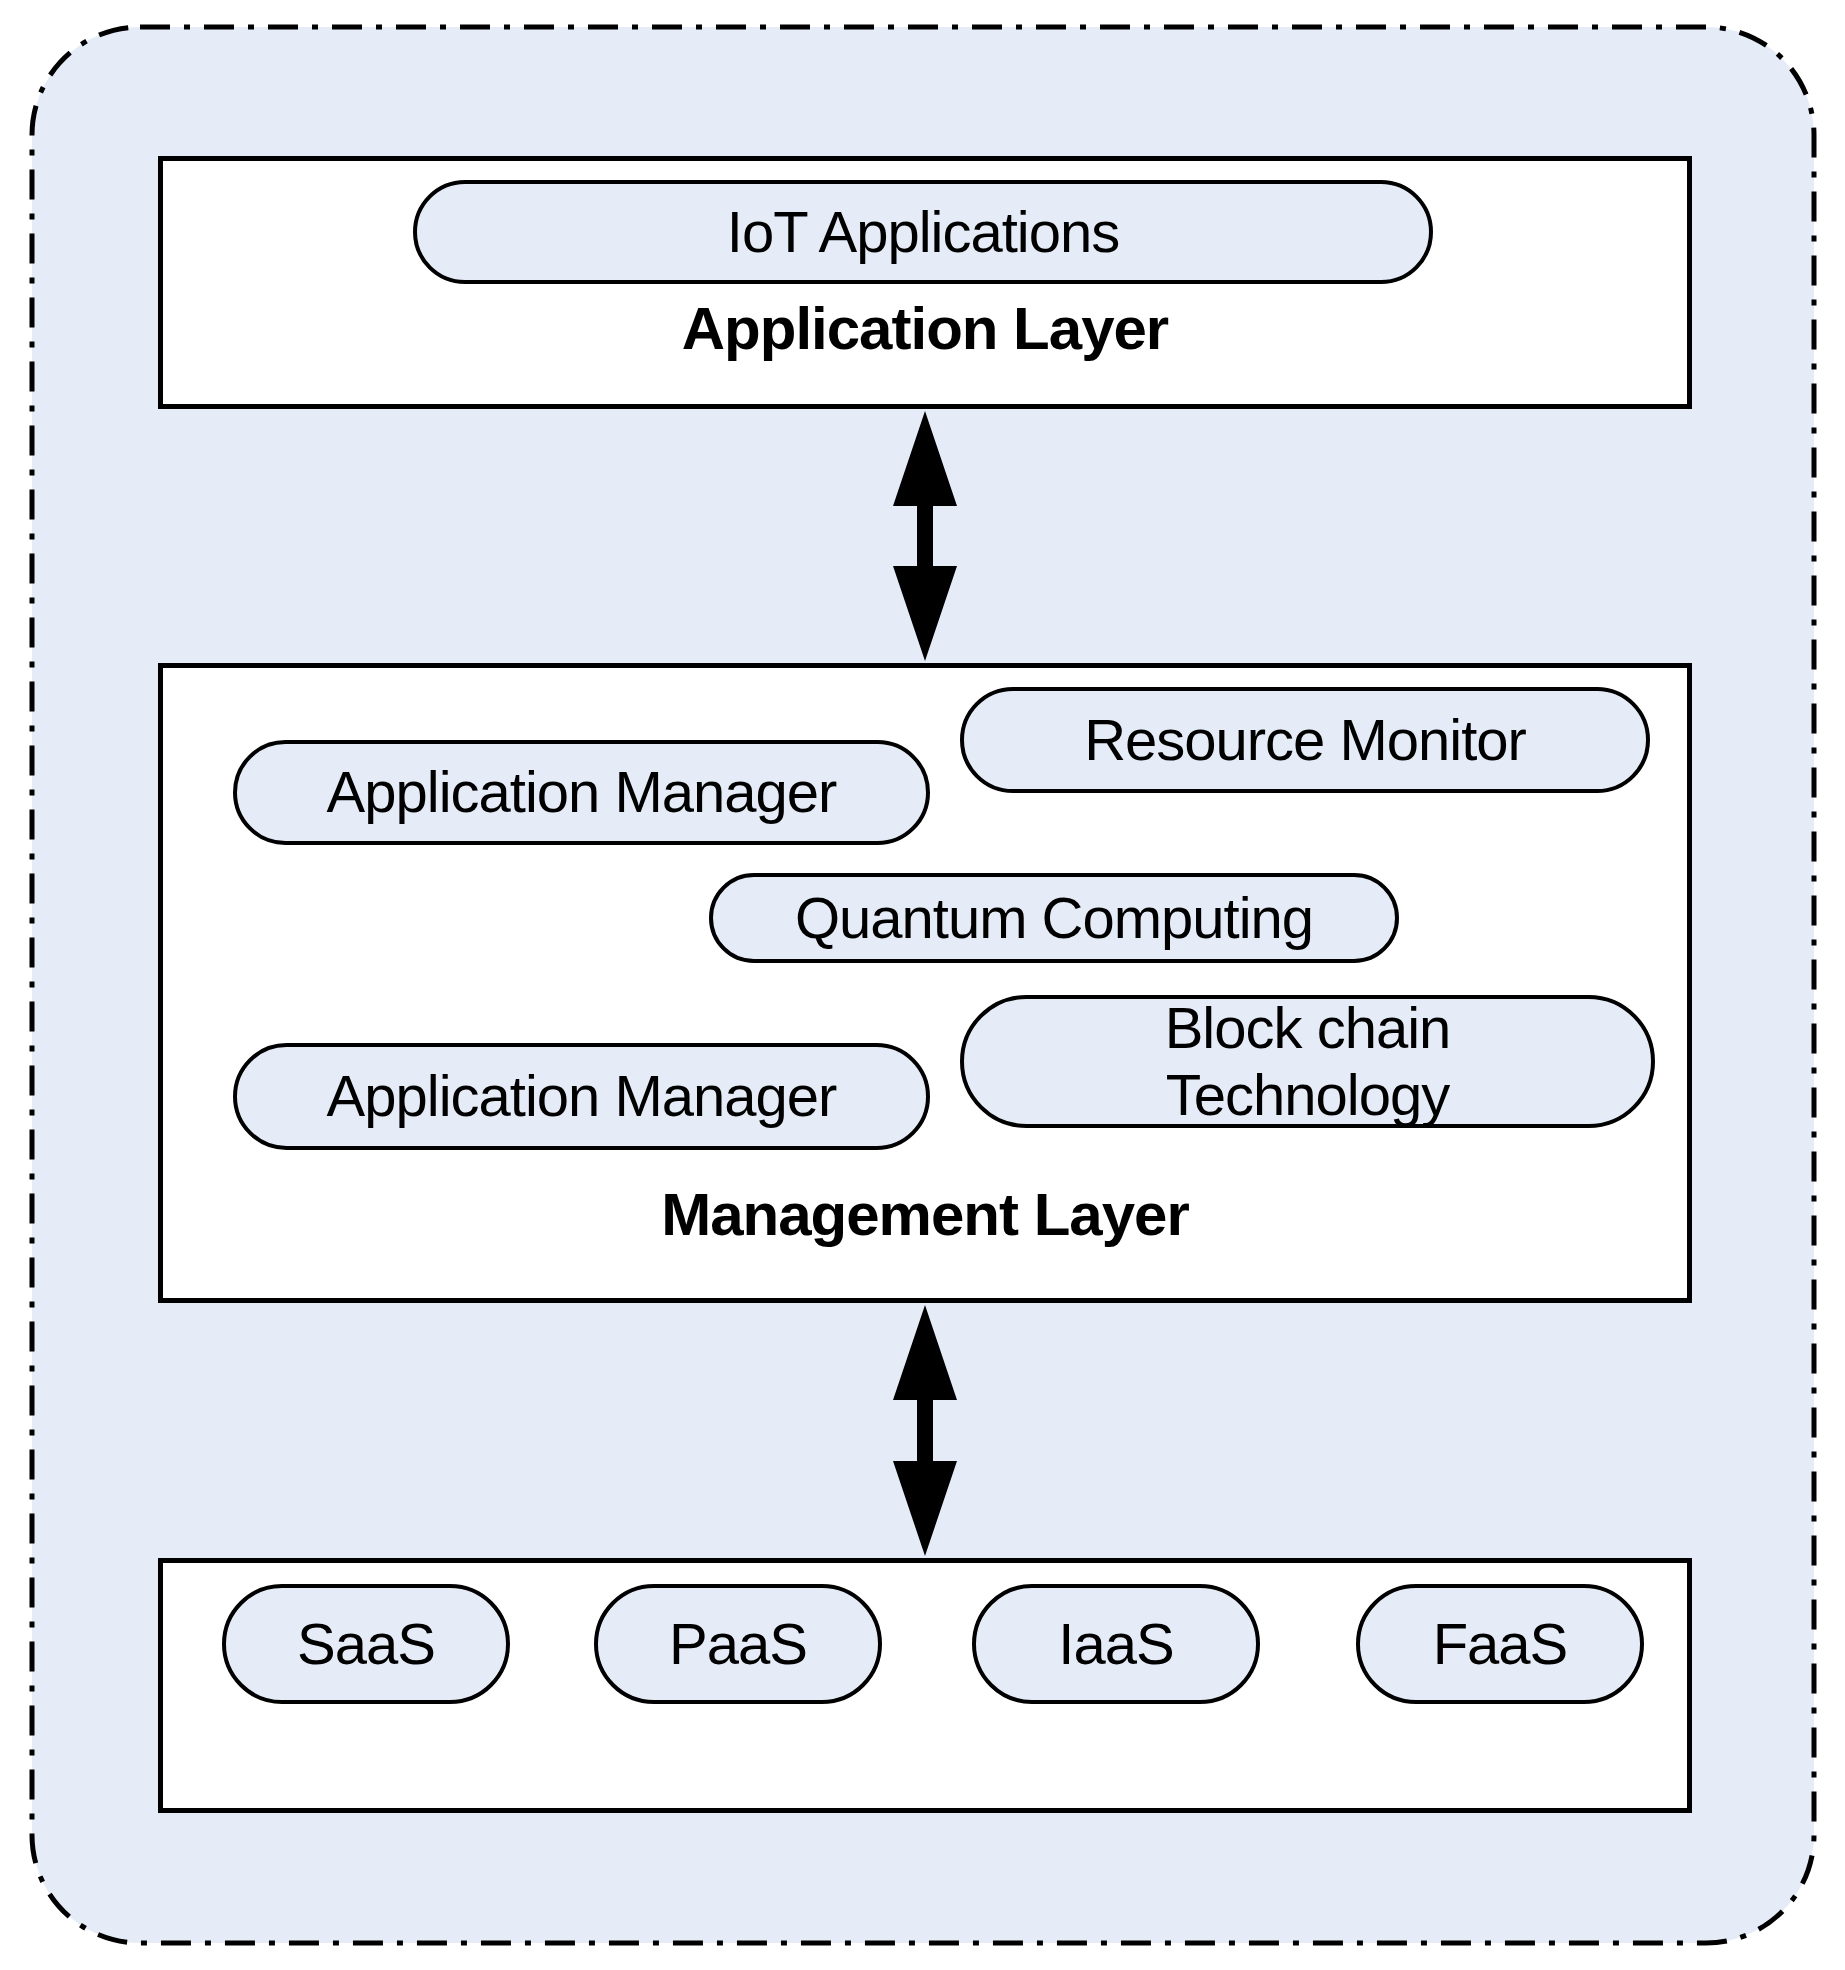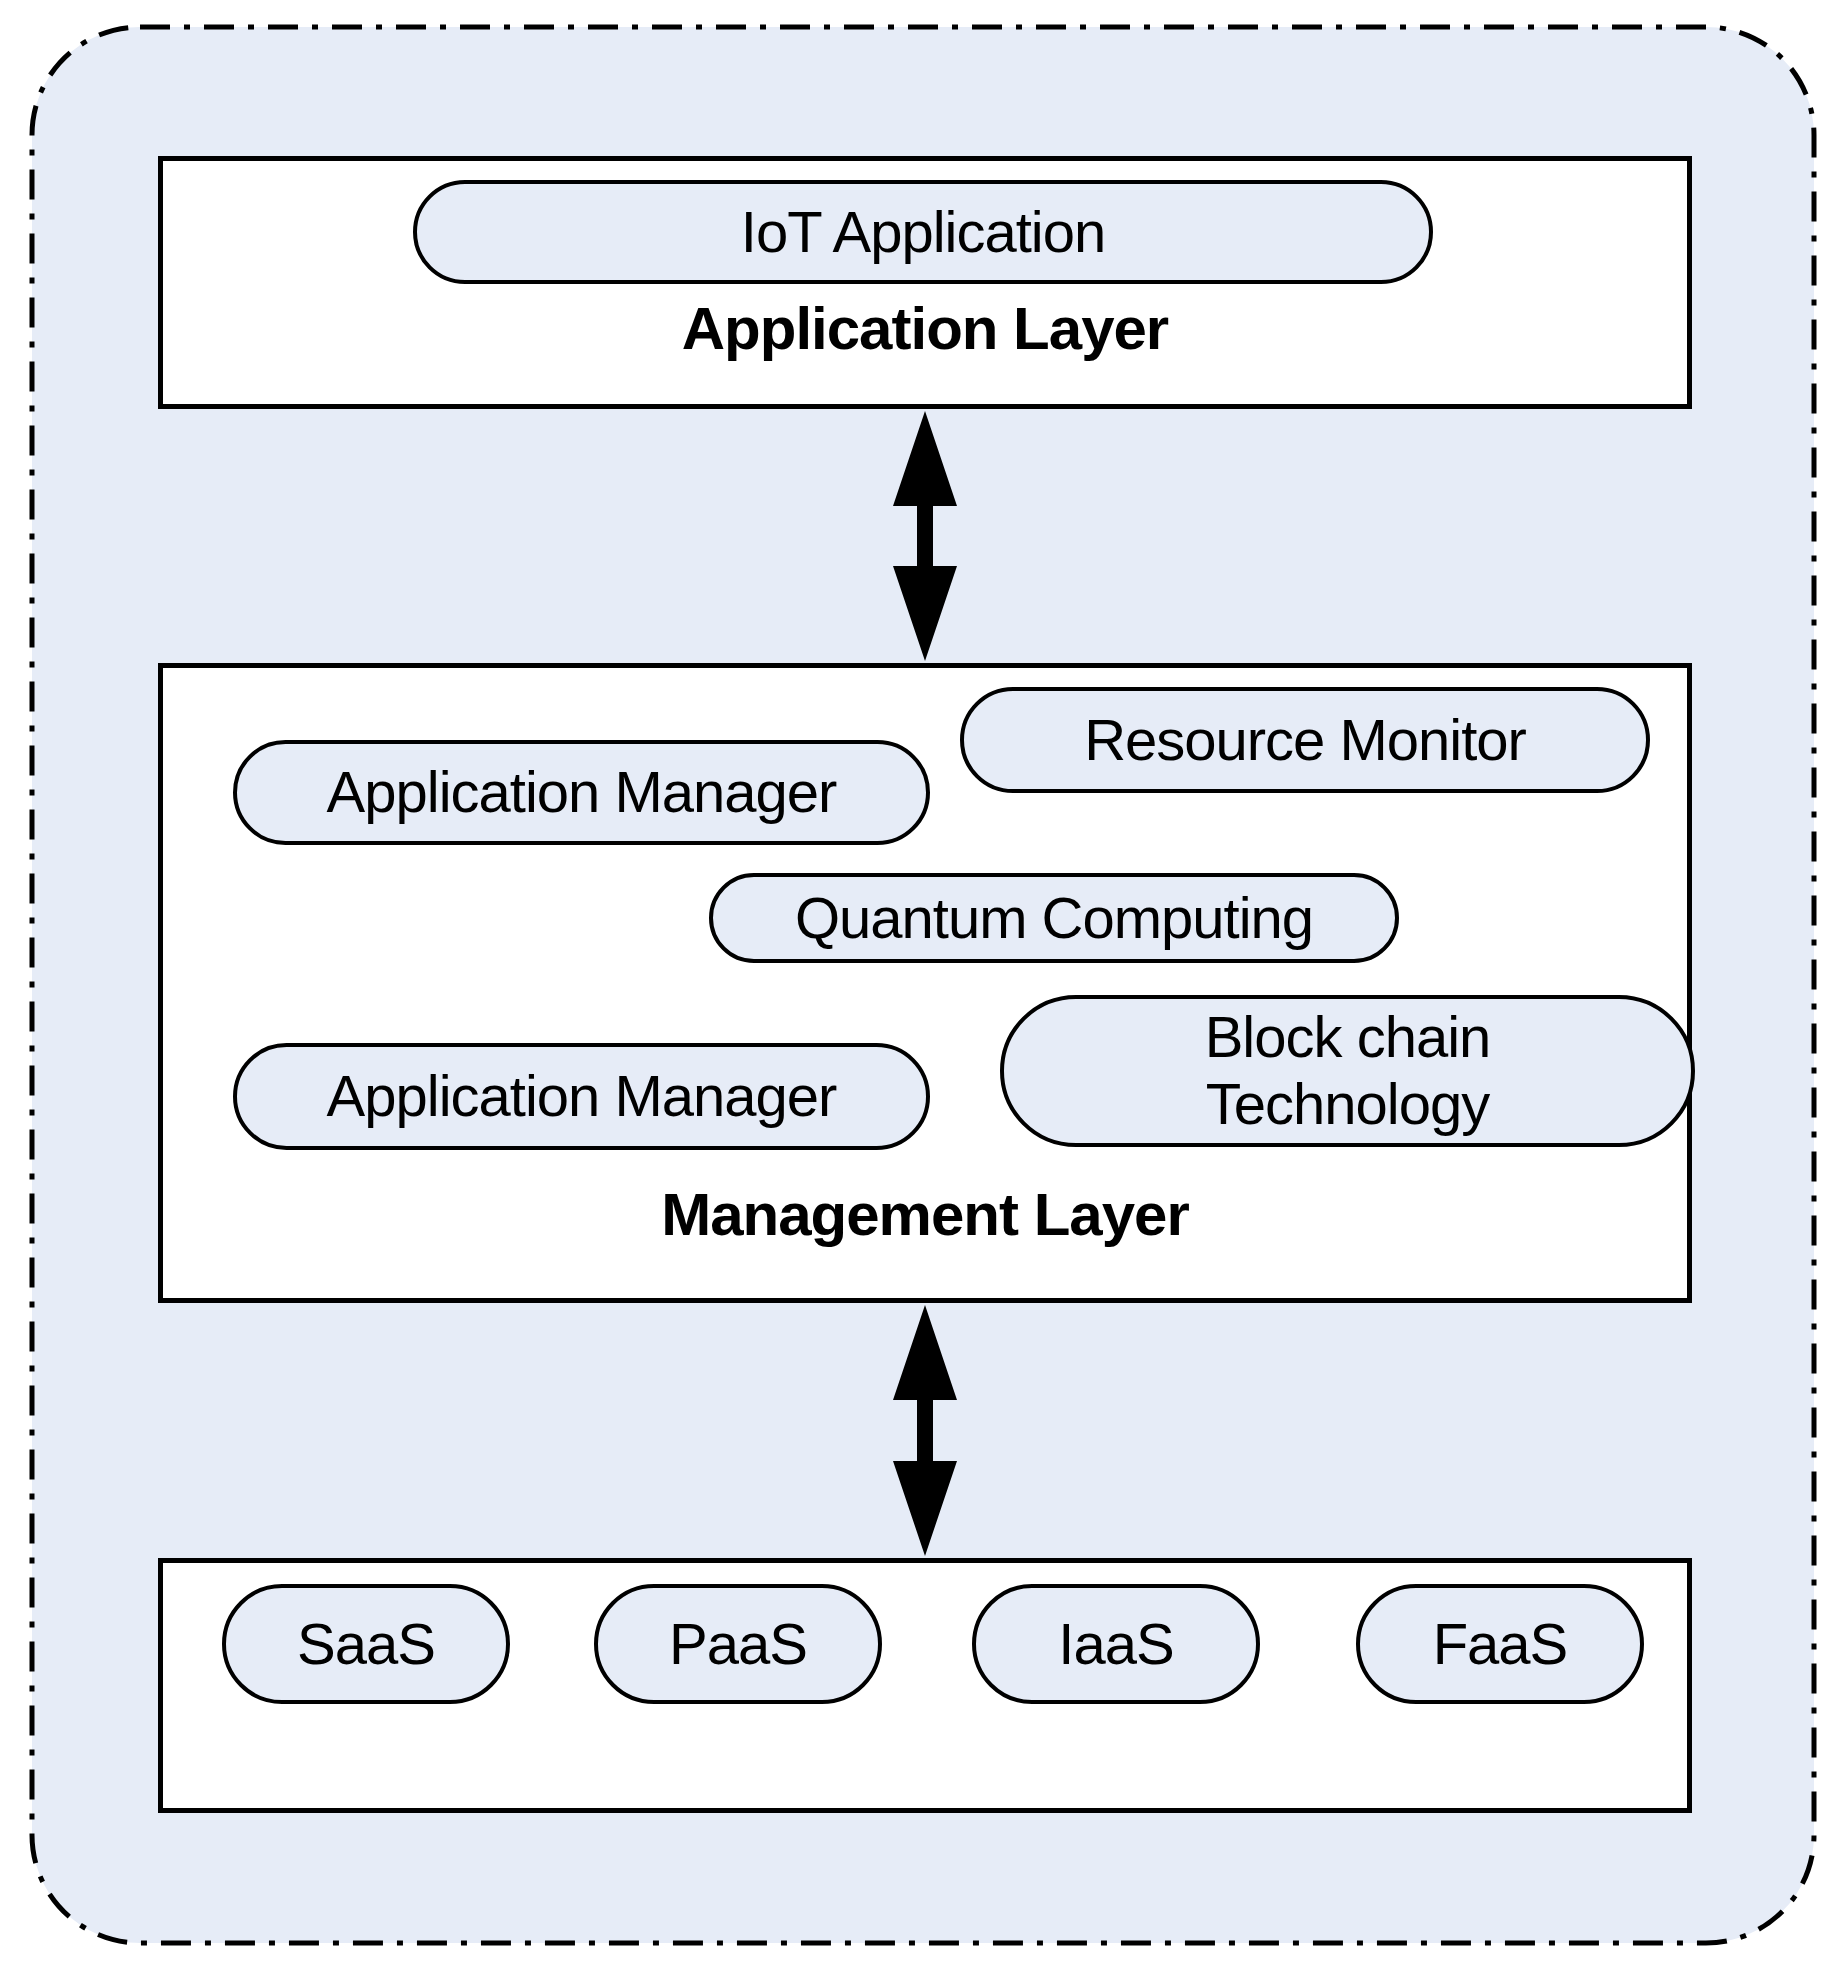--- a/index.html
+++ b/index.html
@@ -45,21 +45,21 @@
     font-size: 58px;
     letter-spacing: -1px;
     text-align: center;
     line-height: 1.15;
   }
   .pill-iot        { left: 413px;  top: 180px;  width: 1020px; height: 104px; }
   .pill-appmgr     { left: 233px;  top: 740px;  width: 697px;  height: 105px; }
   .pill-resmon     { left: 960px;  top: 687px;  width: 690px;  height: 106px; }
   .pill-quantum    { left: 709px;  top: 873px;  width: 690px;  height: 90px; }
   .pill-serverless { left: 233px;  top: 1043px; width: 697px;  height: 107px; }
-  .pill-blockchain { left: 1000px;  top: 995px;  width: 695px;  height: 152px; white-space: pre-line; }
+  .pill-blockchain { left: 960px;  top: 995px;  width: 695px;  height: 133px; white-space: pre-line; }
   .pill-saas       { left: 222px;  top: 1584px; width: 288px;  height: 120px; }
   .pill-paas       { left: 594px;  top: 1584px; width: 288px;  height: 120px; }
   .pill-iaas       { left: 972px;  top: 1584px; width: 288px;  height: 120px; }
   .pill-faas       { left: 1356px; top: 1584px; width: 288px;  height: 120px; }
 
   .layer-title {
     position: absolute;
     left: 158px;
     width: 1534px;
     text-align: center;
@@ -77,21 +77,21 @@
 
 <div class="canvas">
 
   <svg class="gfx" width="1845" height="1970" viewBox="0 0 1845 1970">
     <rect x="32" y="27" width="1782" height="1916" rx="108" ry="108" style="fill: var(--canvas_fill, #e6ecf7); stroke: var(--line, #000000); stroke-width: 5;" stroke-dasharray="30 14 6 14"></rect>
     <path d="M925 411 L957 506 L933 506 L933 566 L957 566 L925 661 L893 566 L917 566 L917 506 L893 506 Z" style="fill: var(--line, #000000);"></path>
     <path d="M925 1305 L957 1400 L933 1400 L933 1461 L957 1461 L925 1556 L893 1461 L917 1461 L917 1400 L893 1400 Z" style="fill: var(--line, #000000);"></path>
   </svg>
 
   <div class="layer-box box-app"></div>
-  <div class="pill pill-iot">IoT Application</div>
+  <div class="pill pill-iot">IoT Applications</div>
   <div class="layer-title title-app">Application Layer</div>
 
   <div class="layer-box box-mgmt"></div>
   <div class="pill pill-resmon">Resource Monitor</div>
   <div class="pill pill-appmgr">Application Manager</div>
   <div class="pill pill-quantum">Quantum Computing</div>
   <div class="pill pill-serverless">Application Manager</div>
   <div class="pill pill-blockchain">Block chain
 Technology</div>
   <div class="layer-title title-mgmt">Management Layer</div>

